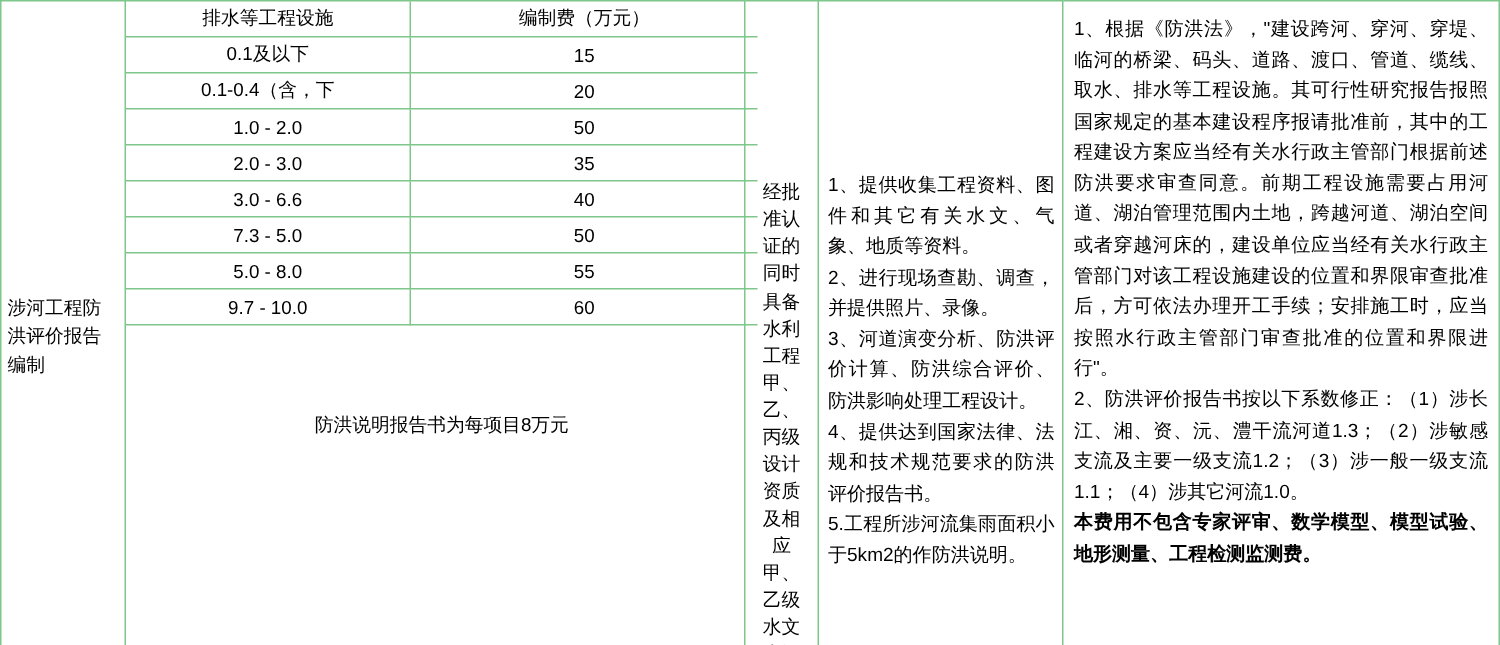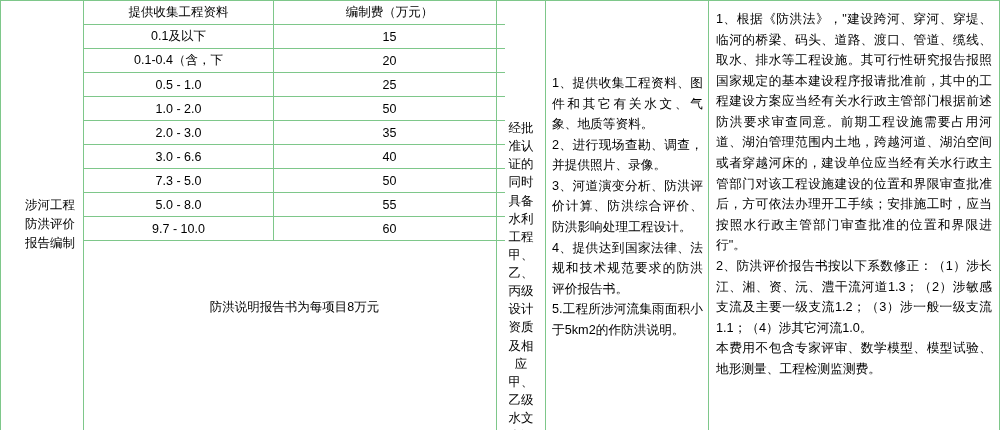--- a/index.html
+++ b/index.html
@@ -46,21 +46,20 @@
     width: 290px;
   }
 
   
   .name-cell {
     font-size: 12.5px;
     color: #000;
     line-height: 1.5;
     padding: 195px 4px 0 4px;
     text-align: left;
-    margin-left: 20px;
   }
 
   
   table.inner {
     border-collapse: collapse;
     width: 100%;
     table-layout: fixed;
   }
   table.inner td, table.inner th {
     border: 1px solid #7ec78a;
@@ -99,21 +98,21 @@
     line-height: 1.45;
     padding: 118px 6px 0 6px;
     text-align: center;
     color: #000;
     word-break: break-all;
   }
 
   .mid-cell {
     font-size: 12.7px;
     line-height: 1.62;
-    padding: 72px 5px 0 6px;
+    padding: 112px 5px 0 6px;
     color: #000;
     text-align: justify;
   }
   .mid-cell p {
     margin: 0 0 0 0;
     text-indent: 0;
   }
 
   .right-cell {
     font-size: 12.7px;
@@ -123,53 +122,49 @@
     text-align: justify;
   }
   .right-cell p {
     margin: 0;
     text-indent: 0;
   }
   .indent2 {
     text-indent: 2em;
   }
   .bold {
-    font-weight: normal;
+    font-weight: bold;
   }
 </style>
 </head>
 <body>
 
 <div class="sheet">
   <table class="main">
     <tbody>
       <tr>
 
         <td class="col-name">
           <div class="name-cell">涉河工程防洪评价报告编制</div>
         </td>
 
         <td class="col-inner">
           <table class="inner">
             <tbody>
               <tr class="inner-head">
-                <td class="inner-c1">提供收集工程资料</td>
+                <td class="inner-c1">排水等工程设施</td>
                 <td class="inner-c2">编制费（万元）</td>
               </tr>
               <tr>
                 <td>0.1及以下</td>
                 <td>15</td>
               </tr>
               <tr>
                 <td>0.1-0.4（含，下</td>
                 <td>20</td>
-              </tr>
-              <tr>
-                <td>0.5 - 1.0</td>
-                <td>25</td>
               </tr>
               <tr>
                 <td>1.0 - 2.0</td>
                 <td>50</td>
               </tr>
               <tr>
                 <td>2.0 - 3.0</td>
                 <td>35</td>
               </tr>
               <tr>

